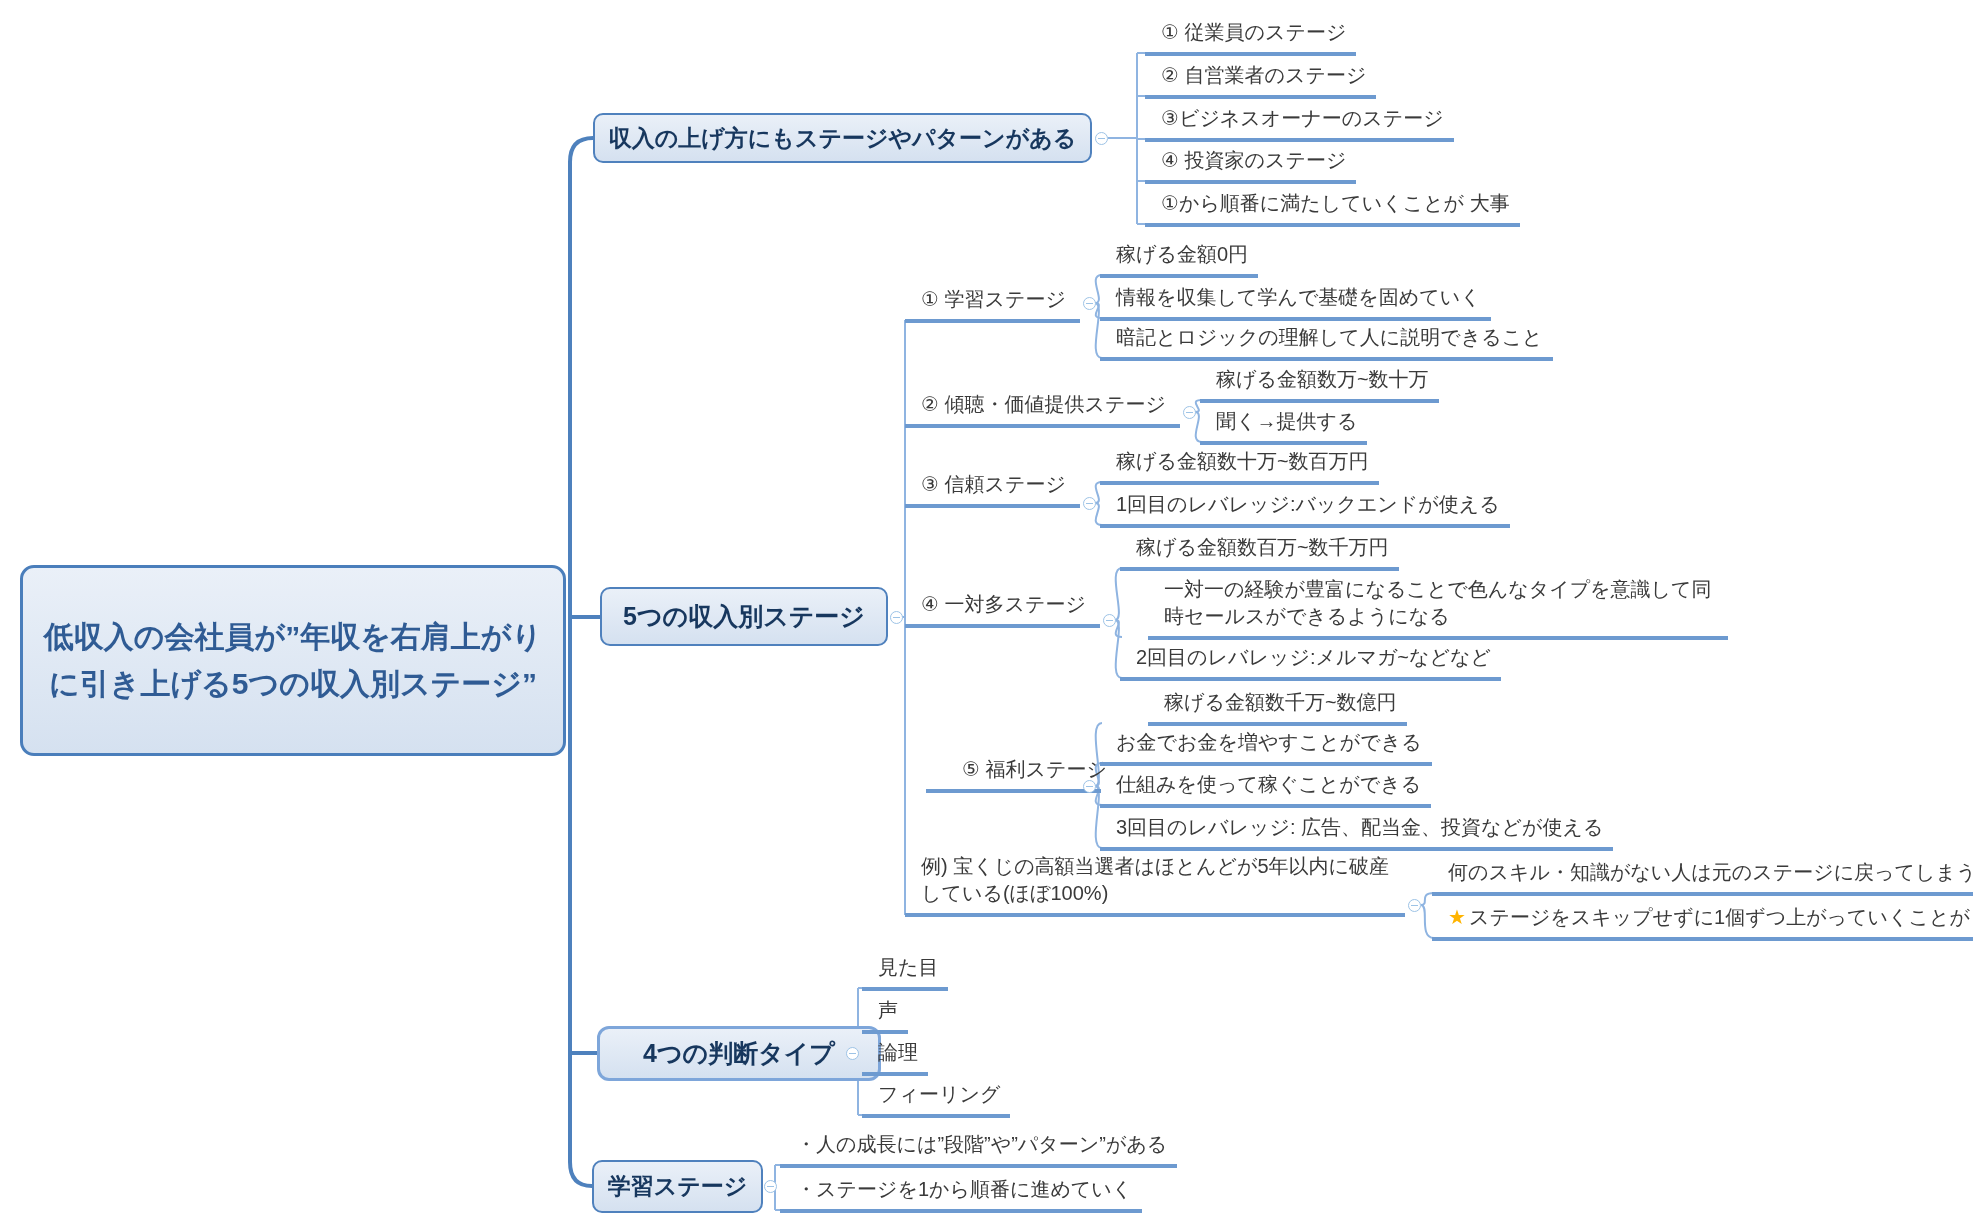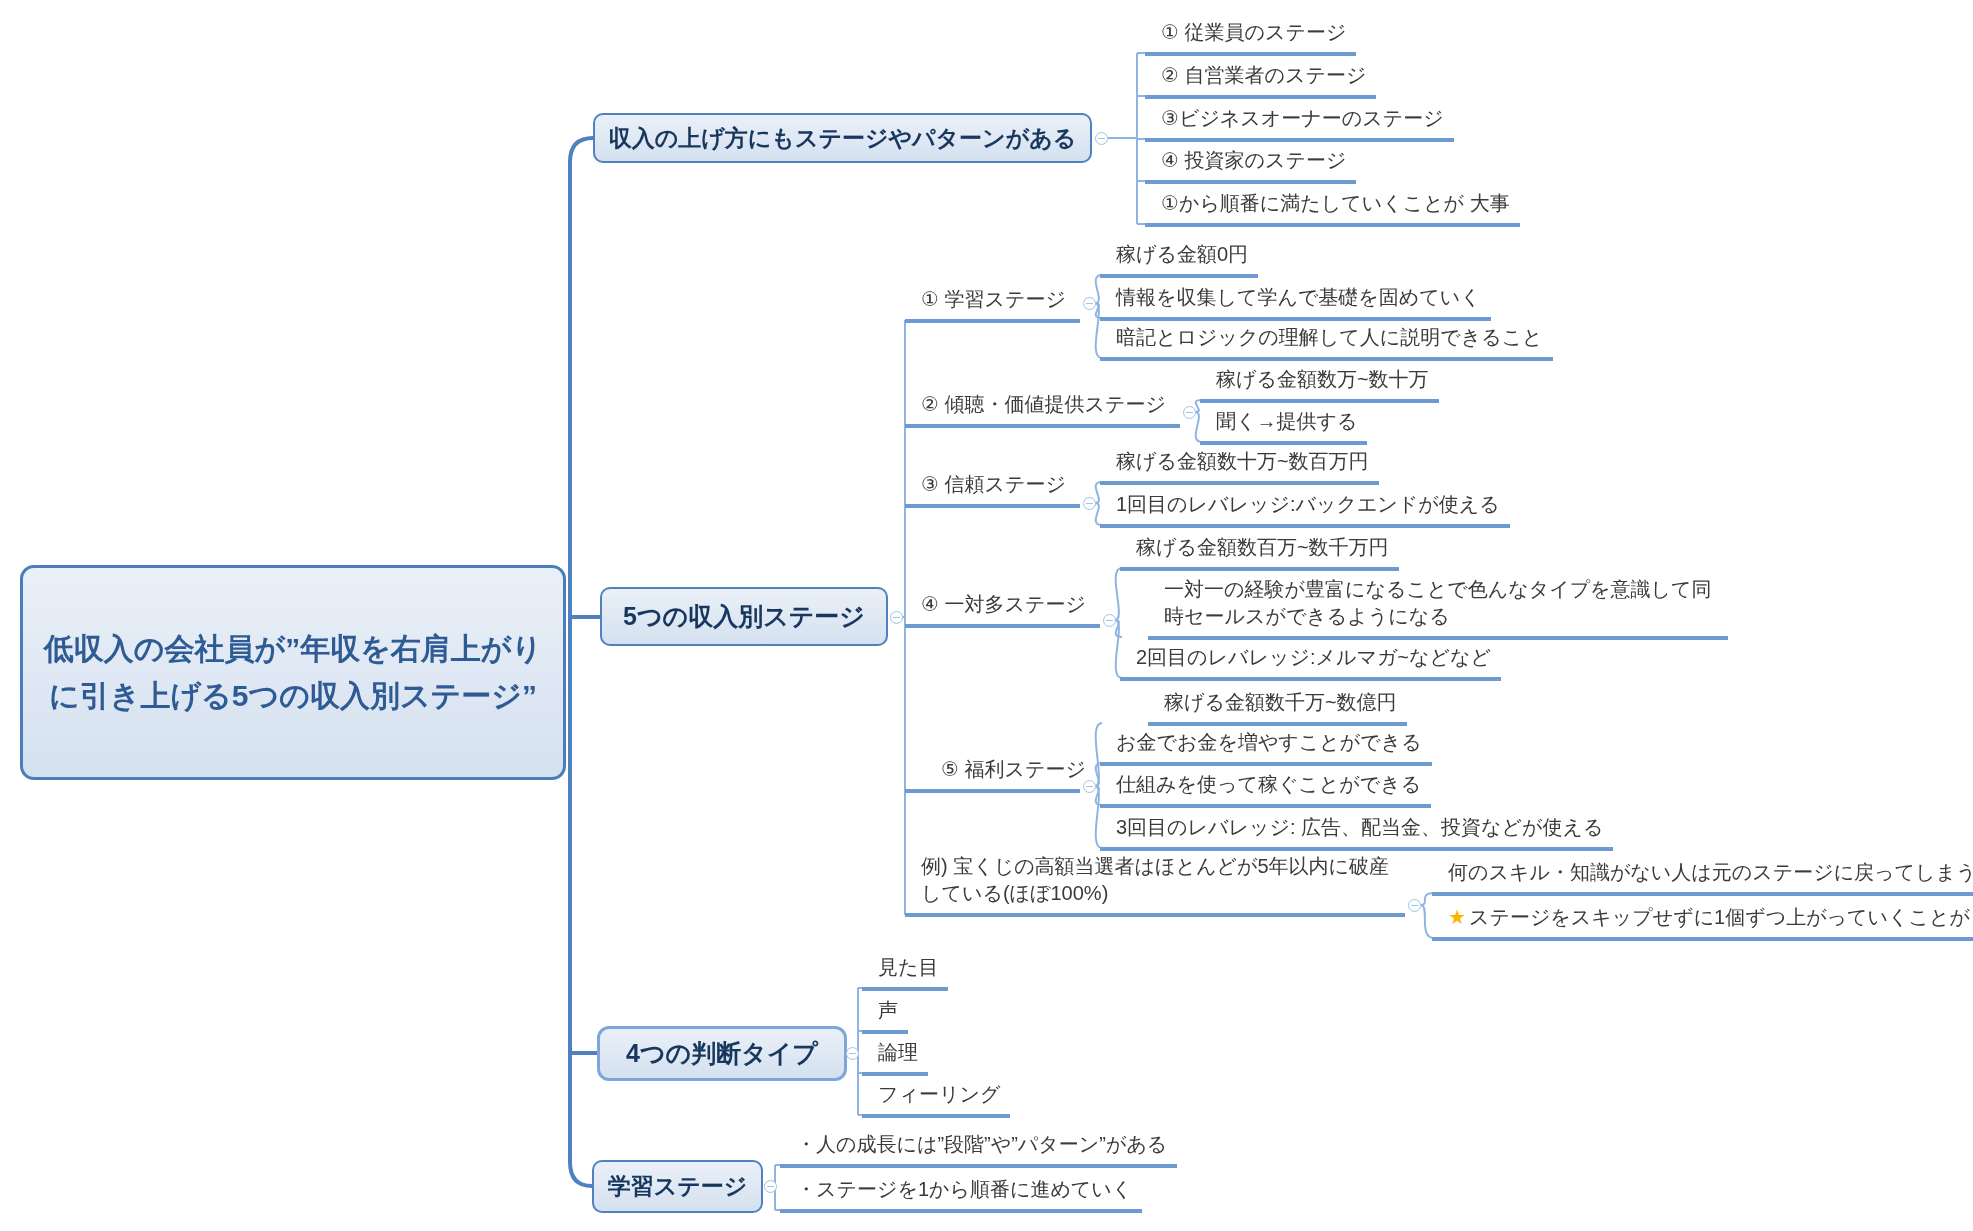--- a/index.html
+++ b/index.html
@@ -92,48 +92,48 @@
 
       <path d="M 1421 905 C 1430 905 1418 893 1434 893"></path>
       <path d="M 1421 905 C 1430 905 1418 938 1434 938"></path>
 
       <path d="M 858 988 L 858 1115 M 858 988 L 866 988 M 858 1031 L 866 1031 M 858 1073 L 866 1073 M 858 1115 L 866 1115"></path>
 
       <path d="M 771 1186 L 775 1186 M 775 1165 L 775 1210 M 775 1165 L 784 1165 M 775 1210 L 784 1210"></path>
     </g>
   </svg>
 
-  <div class="box root" style="left:20px;top:565px;width:546px;height:215px;">
+  <div class="box root" style="left:20px;top:565px;width:546px;height:191px;">
     <span>低収入の会社員が”年収を右肩上がりに引き上げる5つの収入別ステージ”</span>
   </div>
 
   <div class="box b1" style="left:593px;top:113px;width:499px;height:50px;">
     <span>収入の上げ方にもステージやパターンがある</span>
   </div>
   <div class="box b2" style="left:600px;top:587px;width:288px;height:59px;">
     <span>5つの収入別ステージ</span>
   </div>
-  <div class="box b3" style="left:597px;top:1026px;width:250px;height:55px;">
+  <div class="box b3" style="left:597px;top:1026px;width:284px;height:55px;">
     <span>4つの判断タイプ</span>
   </div>
   <div class="box b4" style="left:592px;top:1160px;width:171px;height:53px;">
     <span>学習ステージ</span>
   </div>
 
   <div class="leaf" style="left:1145px;top:19px;">① 従業員のステージ</div>
   <div class="leaf" style="left:1145px;top:62px;">② 自営業者のステージ</div>
   <div class="leaf" style="left:1145px;top:105px;">③ビジネスオーナーのステージ</div>
   <div class="leaf" style="left:1145px;top:147px;">④ 投資家のステージ</div>
   <div class="leaf" style="left:1145px;top:190px;">①から順番に満たしていくことが 大事</div>
 
   <div class="leaf" style="left:905px;top:286px;width:175px;">① 学習ステージ</div>
   <div class="leaf" style="left:905px;top:391px;width:275px;">② 傾聴・価値提供ステージ</div>
   <div class="leaf" style="left:905px;top:471px;width:175px;">③ 信頼ステージ</div>
   <div class="leaf" style="left:905px;top:591px;width:195px;">④ 一対多ステージ</div>
-  <div class="leaf" style="left:905px;top:756px;width:175px;padding-left:36px;">⑤ 福利ステージ</div>
+  <div class="leaf" style="left:926px;top:756px;width:175px;padding-left:36px;">⑤ 福利ステージ</div>
   <div class="leaf wrap" style="left:905px;top:853px;width:500px;">例) 宝くじの高額当選者はほとんどが5年以内に破産している(ほぼ100%)</div>
 
   <div class="leaf" style="left:1100px;top:241px;">稼げる金額0円</div>
   <div class="leaf" style="left:1100px;top:284px;">情報を収集して学んで基礎を固めていく</div>
   <div class="leaf" style="left:1100px;top:324px;">暗記とロジックの理解して人に説明できること</div>
 
   <div class="leaf" style="left:1200px;top:366px;">稼げる金額数万~数十万</div>
   <div class="leaf" style="left:1200px;top:408px;">聞く→提供する</div>
 
   <div class="leaf" style="left:1100px;top:448px;">稼げる金額数十万~数百万円</div>

